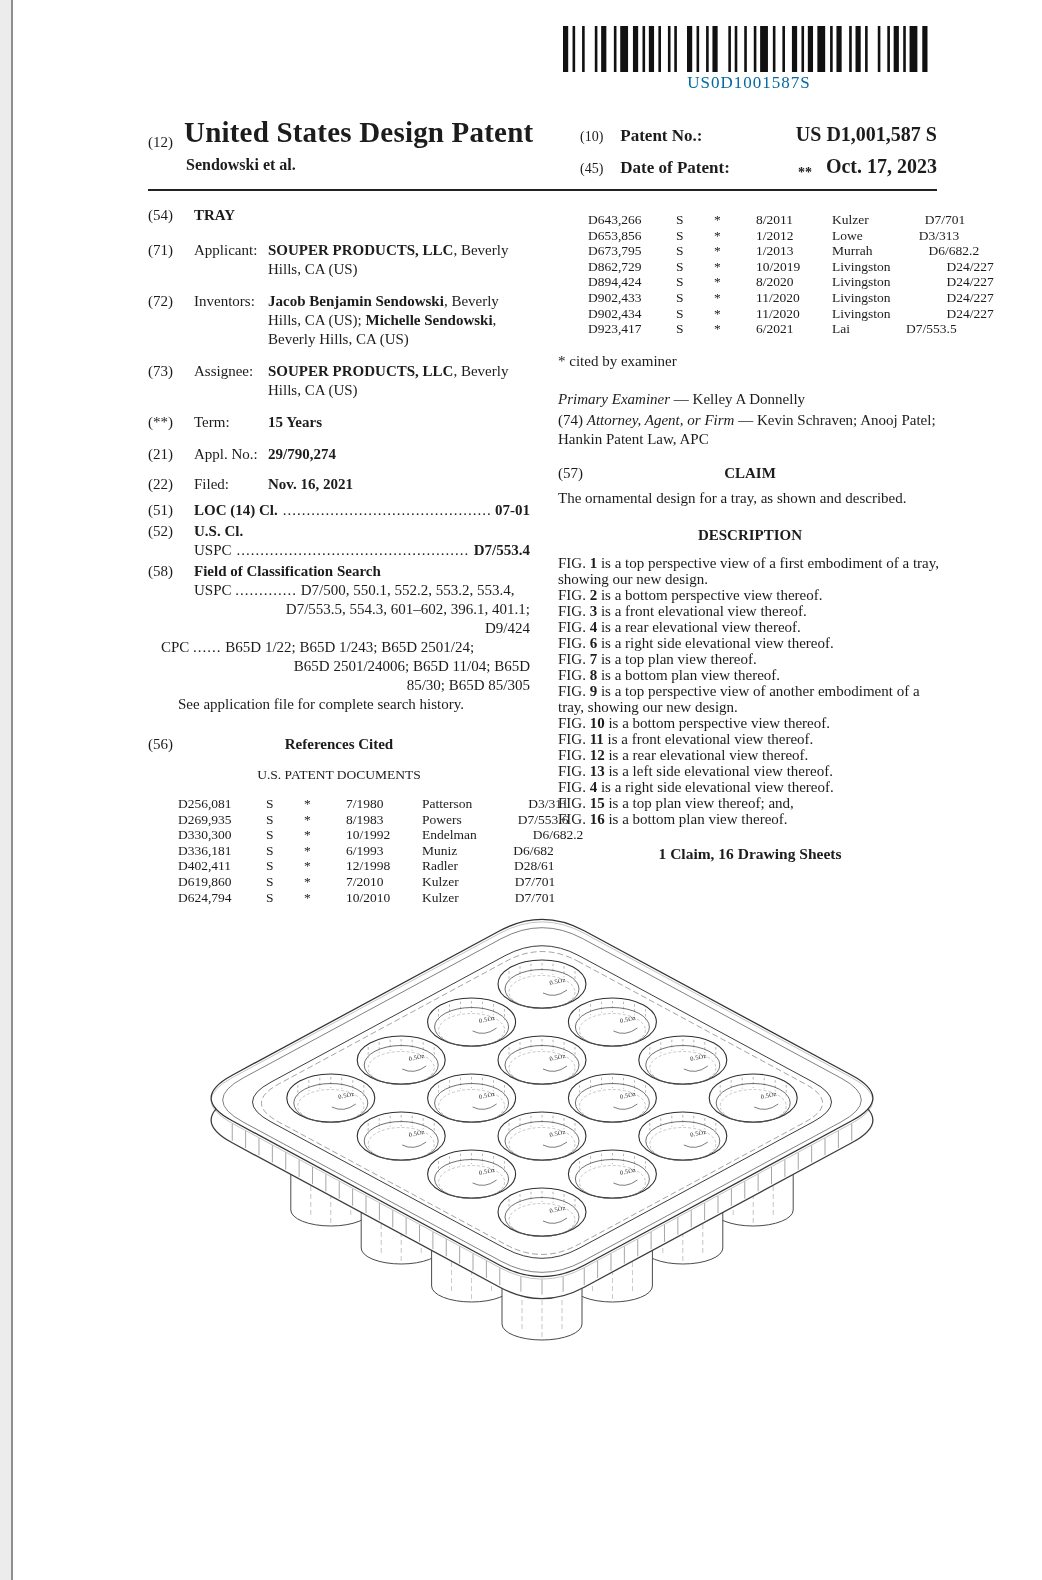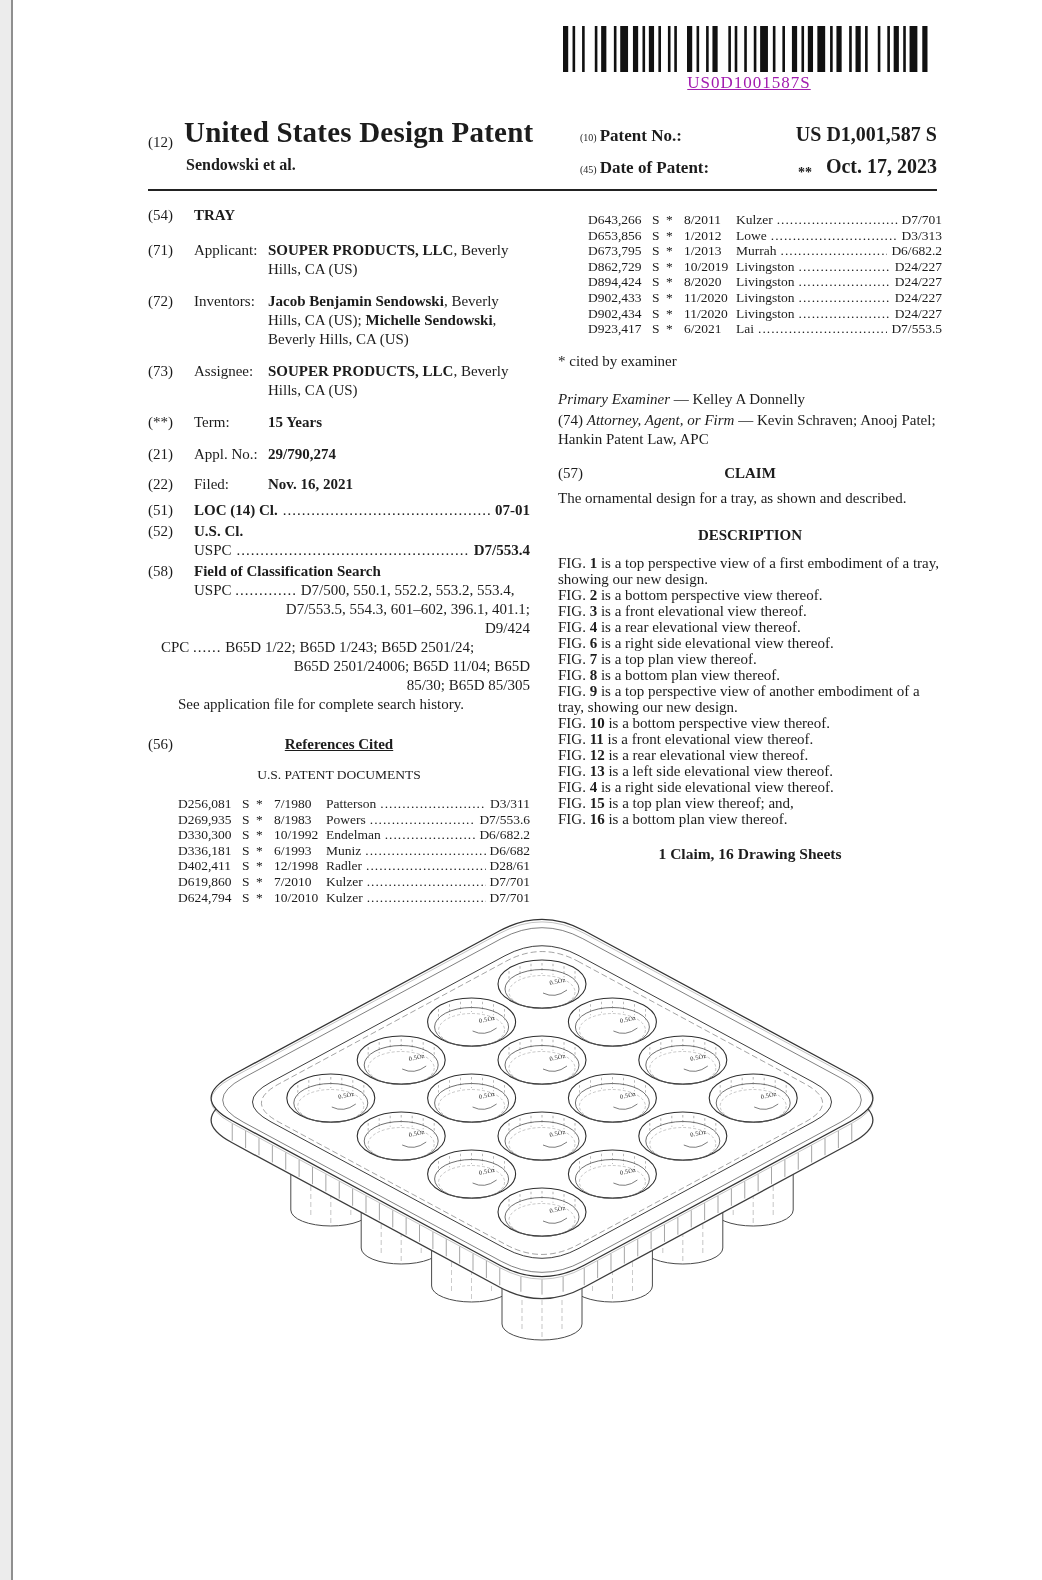--- a/index.html
+++ b/index.html
@@ -7,30 +7,30 @@
     width:1042px;height:1580px;position:relative;background:#ffffff;
     font-family:"Liberation Serif","DejaVu Serif",serif;color:#1c1c1c;
     overflow:hidden;
   }
   .page-edge{position:absolute;left:0;top:0;bottom:0;width:11px;background:#ececec;border-right:2px solid #8f8f8f;}
   .page{position:absolute;left:13px;top:0;right:0;bottom:0;background:#fff;}
 
   
   .barcode{position:absolute;left:550px;top:26px;width:372px;text-align:center;}
   .barcode svg{display:block;width:372px;height:46px;}
-  .barcode-number{font-size:17px;letter-spacing:1px;margin-top:1px;color:#a21caf;text-decoration:underline;}
+  .barcode-number{font-size:17px;letter-spacing:1px;margin-top:1px;color:#0369a1;}
 
   
   .header{position:absolute;left:135px;top:116px;width:789px;}
   .h-kind{position:absolute;left:0;top:18px;font-size:15px;}
   .h-title{position:absolute;left:36px;top:0;font-size:29px;font-weight:bold;letter-spacing:.2px;white-space:nowrap;}
   .h-byline{position:absolute;left:38px;top:40px;font-size:16px;font-weight:bold;}
   .h-right{position:absolute;left:432px;top:7px;right:0;}
   .h-row{display:flex;align-items:baseline;margin-bottom:9px;}
-  .h-code{font-size:10px;margin-right:3px;}
+  .h-code{font-size:14px;margin-right:17px;}
   .h-label{font-size:17px;font-weight:bold;}
   .h-val{margin-left:auto;font-size:20px;font-weight:bold;white-space:nowrap;}
   .h-star{font-size:14px;font-weight:bold;position:relative;top:4px;margin-right:14px;}
   .rule{position:absolute;left:135px;top:189px;width:789px;border-top:2px solid #222;}
 
   
   .col{position:absolute;top:206px;font-size:15px;line-height:19px;}
   .col-l{left:135px;width:382px;}
   .col-r{left:545px;width:384px;}
 
@@ -39,26 +39,26 @@
   .flabel{flex:0 0 74px;}
   .fval{flex:1;}
   b,.b{font-weight:bold;}
   .mb16{margin-bottom:16px;}.mb13{margin-bottom:13px;}.mb11{margin-bottom:11px;}
   .mb7{margin-bottom:7px;}.mb2{margin-bottom:2px;}
   .leader{flex:1;overflow:hidden;white-space:nowrap;margin:0 5px;letter-spacing:1px;}
   .indent46{margin-left:46px;}
   .r{text-align:right;}
   .dotsinline{letter-spacing:1px;}
 
-  .refs-head{position:relative;text-align:center;margin-top:21px;text-decoration:underline;}
+  .refs-head{position:relative;text-align:center;margin-top:21px;}
   .refs-head .fcode{position:absolute;left:0;top:0;}
   .refs-sub{text-align:center;font-size:13.5px;margin-top:11px;margin-bottom:12px;}
 
   .reftable{font-size:13.5px;line-height:15.6px;}
-  .refrow{display:flex;align-items:baseline;padding-left:30px;}
+  .refrow{display:flex;align-items:baseline;padding-left:30px;gap:24px;}
   .rnum{flex:0 0 64px;}
   .rkind{flex:0 0 14px;}
   .rstar{flex:0 0 18px;}
   .rdate{flex:0 0 52px;text-align:left;}
   .rname{flex:0 0 auto;}
   .rdots{flex:1;overflow:hidden;white-space:nowrap;margin:0 4px;letter-spacing:1px;}
   .rcls{flex:0 0 auto;}
 
   .cited{margin-top:15px;}
   .examiner{margin-top:19px;}

